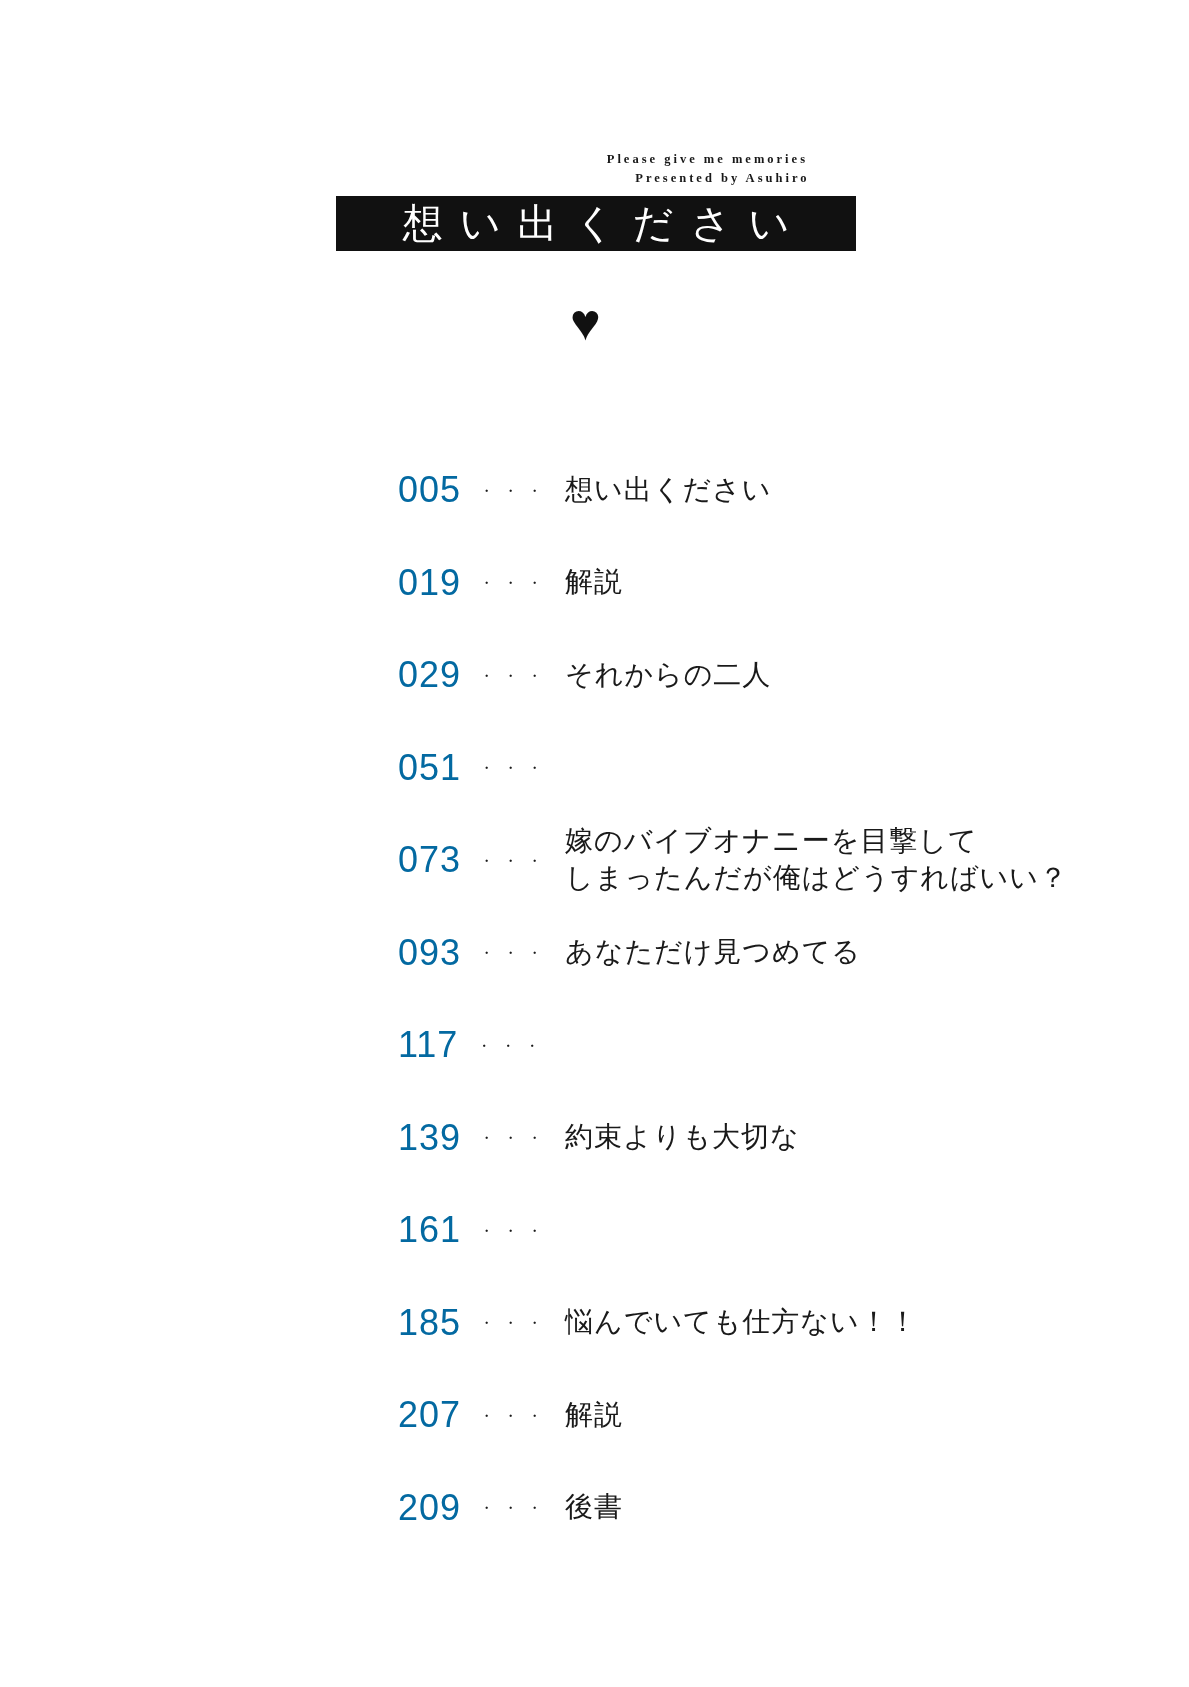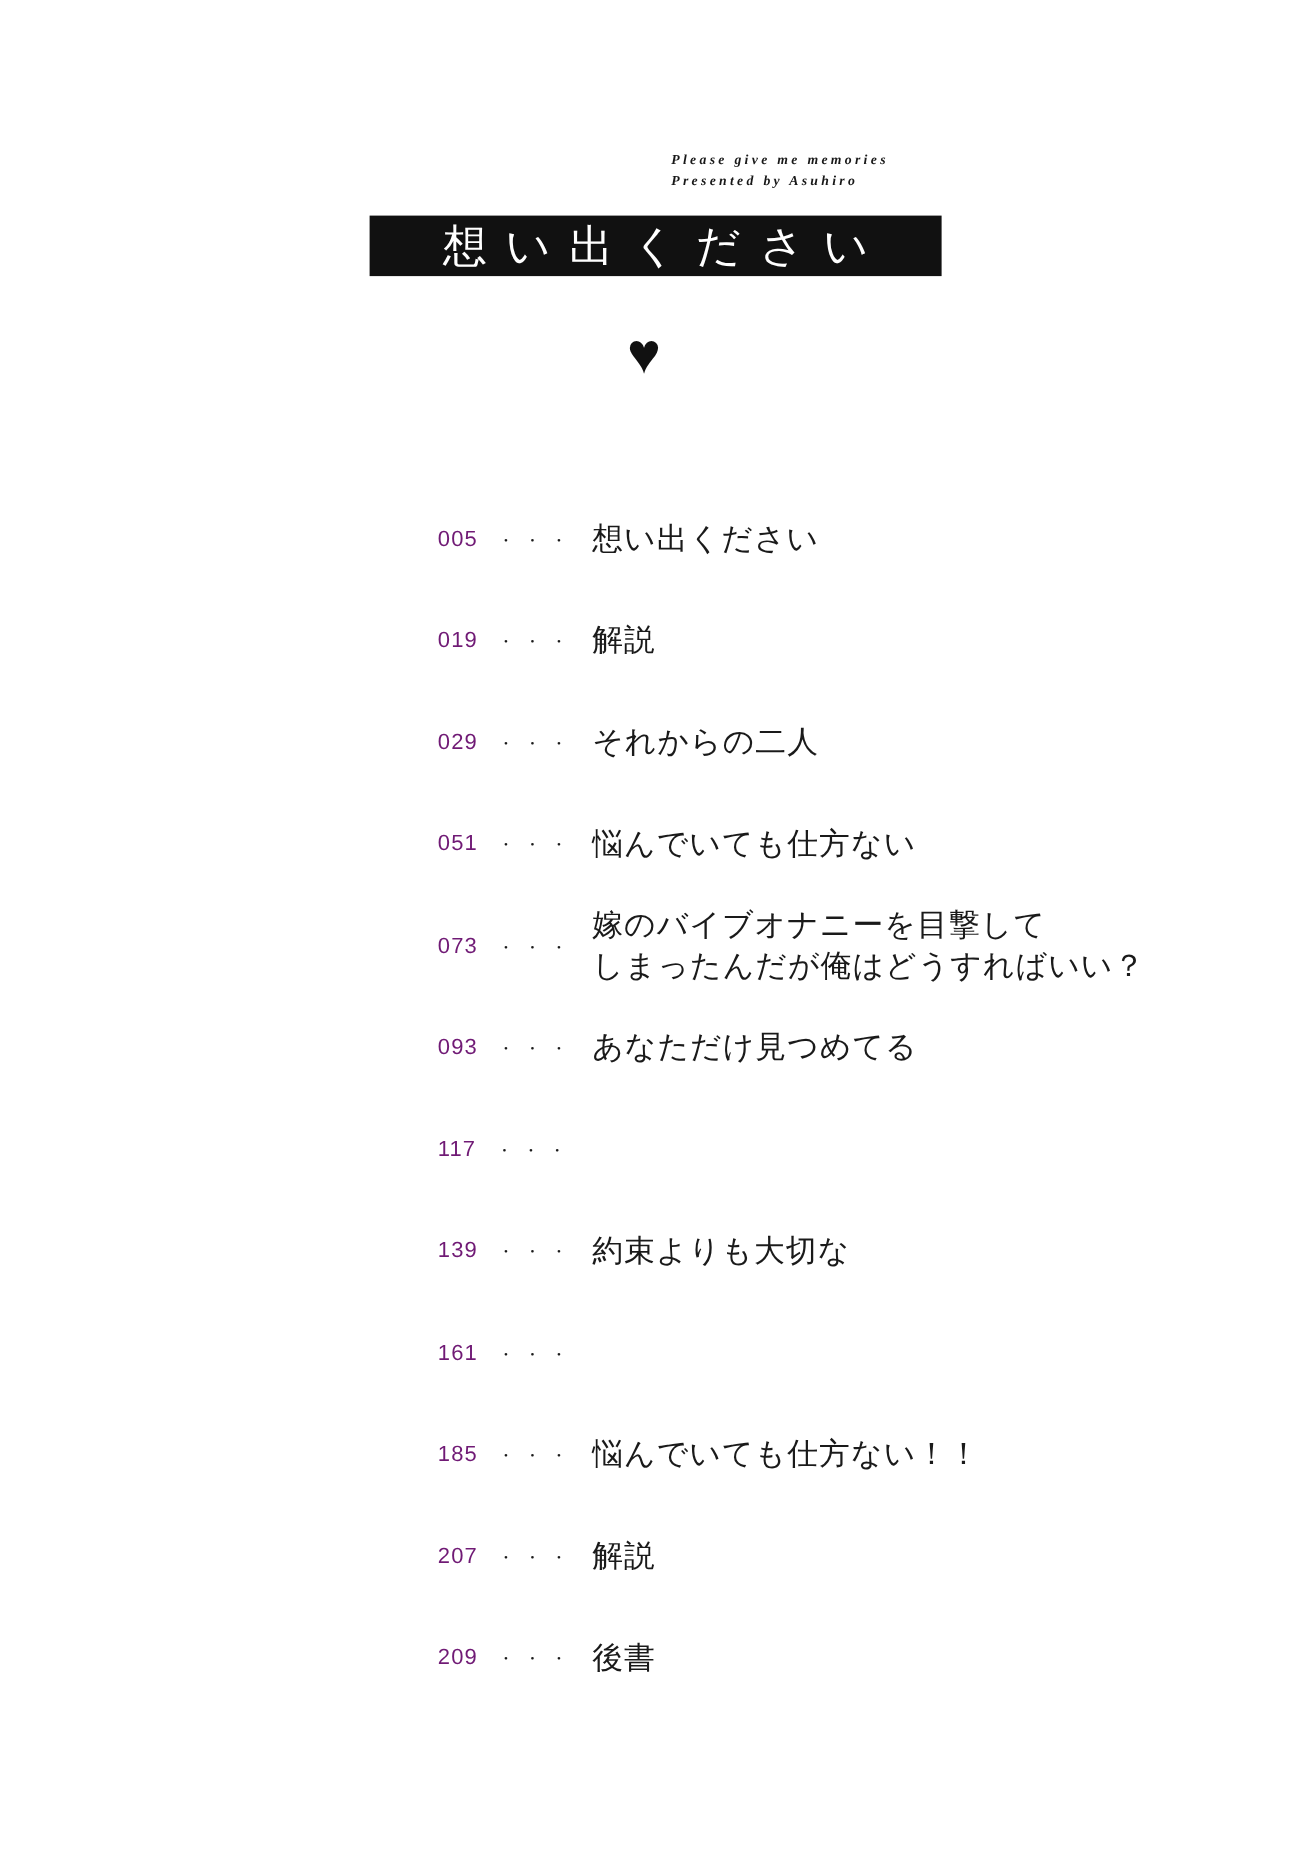--- a/index.html
+++ b/index.html
@@ -13,31 +13,30 @@
     height: 1687px;
     background: #ffffff;
     overflow: hidden;
     font-family: "Liberation Sans", "DejaVu Sans", sans-serif;
     color: #1a1a1a;
   }
 
   
   .credit {
     position: absolute;
-    top: 136px;
+    top: 150px;
     right: 351px;
-    text-align: left;
+    text-align: center;
     font-family: "Liberation Serif", "DejaVu Serif", serif;
     font-weight: 700;
     font-size: 12.5px;
     letter-spacing: 3px;
     color: #181818;
     line-height: 1.55;
     white-space: nowrap;
-    font-style: italic;
   }
   .credit .line1 {
     display: block;
     padding-right: 30px;
   }
   .credit .line2 {
     display: block;
   }
 
   
@@ -92,23 +91,23 @@
     top: 444px;
     display: flex;
     flex-direction: column;
   }
   .toc-row {
     height: 92.5px;
     display: flex;
     align-items: center;
   }
   .toc-num {
-    font-size: 20px;
+    font-size: 36px;
     letter-spacing: 1px;
-    color: #701a75;
+    color: #0369a1;
     margin-right: 18px;
     flex: 0 0 auto;
   }
   .toc-dots {
     font-size: 15px;
     letter-spacing: 9px;
     color: #1a1a1a;
     margin-right: 14px;
     flex: 0 0 auto;
     position: relative;
@@ -155,21 +154,20 @@
 
     <div class="toc-row">
       <span class="toc-num">029</span>
       <span class="toc-dots">・・・</span>
       <span class="toc-title">それからの二人</span>
     </div>
 
     <div class="toc-row">
       <span class="toc-num">051</span>
       <span class="toc-dots">・・・</span>
-      <span class="toc-title">悩んでいても仕方ない</span>
     </div>
 
     <div class="toc-row">
       <span class="toc-num">073</span>
       <span class="toc-dots">・・・</span>
       <span class="toc-title">嫁のバイブオナニーを目撃して
 しまったんだが俺はどうすればいい？</span>
     </div>
 
     <div class="toc-row">

